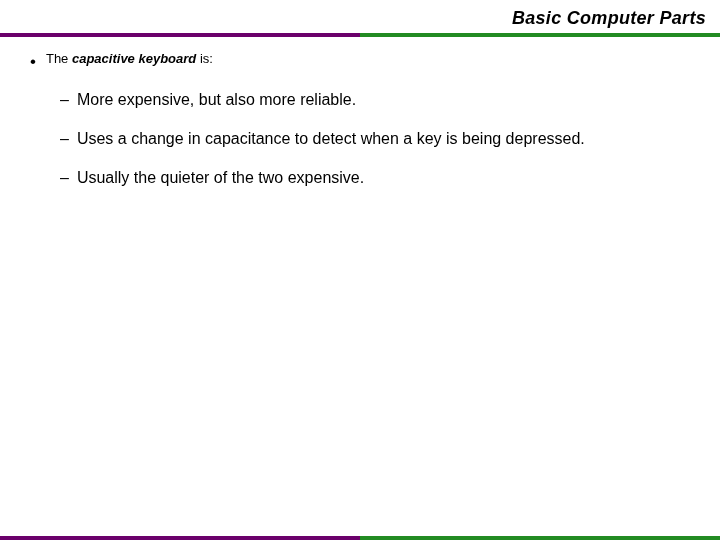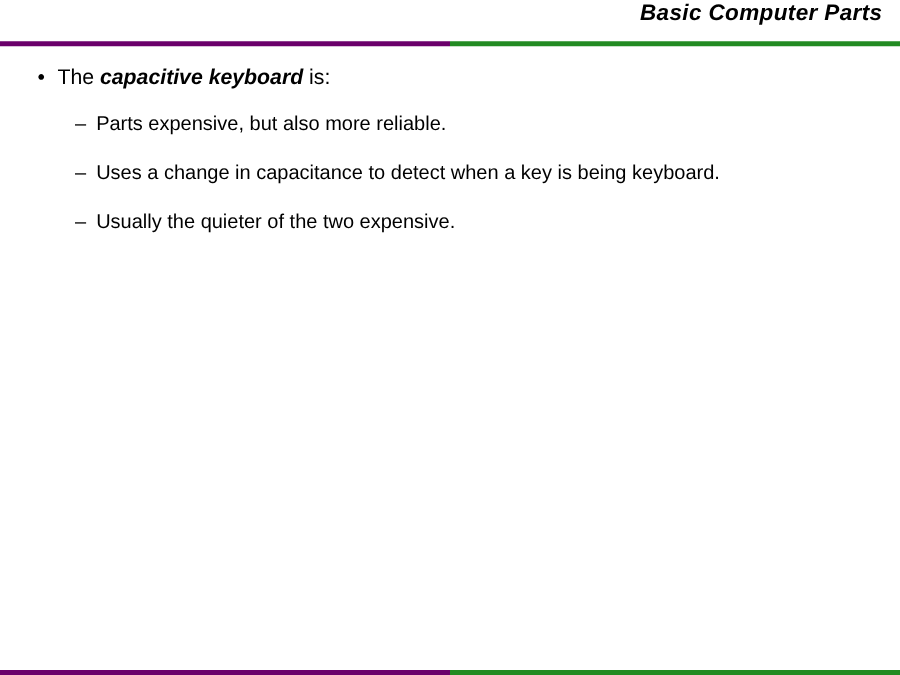--- a/index.html
+++ b/index.html
@@ -25,21 +25,21 @@
     }
 
     .top-bar {
       position: absolute;
       top: 0;
       left: 0;
       right: 0;
       height: 36px;
       background: #ffffff;
       display: flex;
-      align-items: flex-start;
+      align-items: center;
       justify-content: flex-end;
       padding-right: 14px;
       padding-left: 28px;
     }
 
     .top-line {
       position: absolute;
       top: 33px;
       left: 0;
       right: 0;
@@ -85,21 +85,21 @@
       margin-bottom: 14px;
     }
 
     .bullet-dot {
       margin-right: 10px;
       font-size: 17px;
       flex-shrink: 0;
     }
 
     .bullet-text {
-      font-size: 17px;
+      font-size: 13px;
     }
 
     .bullet-text em {
       font-style: italic;
       font-weight: bold;
     }
 
     .sub-bullets {
       margin-left: 30px;
       margin-top: 8px;
@@ -143,26 +143,26 @@
         <span class="bullet-dot">•</span>
         <span class="bullet-text">
           The <em>capacitive keyboard</em> is:
         </span>
       </div>
 
       <div class="sub-bullets">
 
         <div class="sub-bullet">
           <span class="sub-dash">–</span>
-          <span class="sub-text">Parts expensive, but also more reliable.</span>
+          <span class="sub-text">More expensive, but also more reliable.</span>
         </div>
 
         <div class="sub-bullet">
           <span class="sub-dash">–</span>
-          <span class="sub-text">Uses a change in capacitance to detect when a key is being keyboard.</span>
+          <span class="sub-text">Uses a change in capacitance to detect when a key is being depressed.</span>
         </div>
 
         <div class="sub-bullet">
           <span class="sub-dash">–</span>
           <span class="sub-text">Usually the quieter of the two expensive.</span>
         </div>
 
       </div>
     </div>
 

